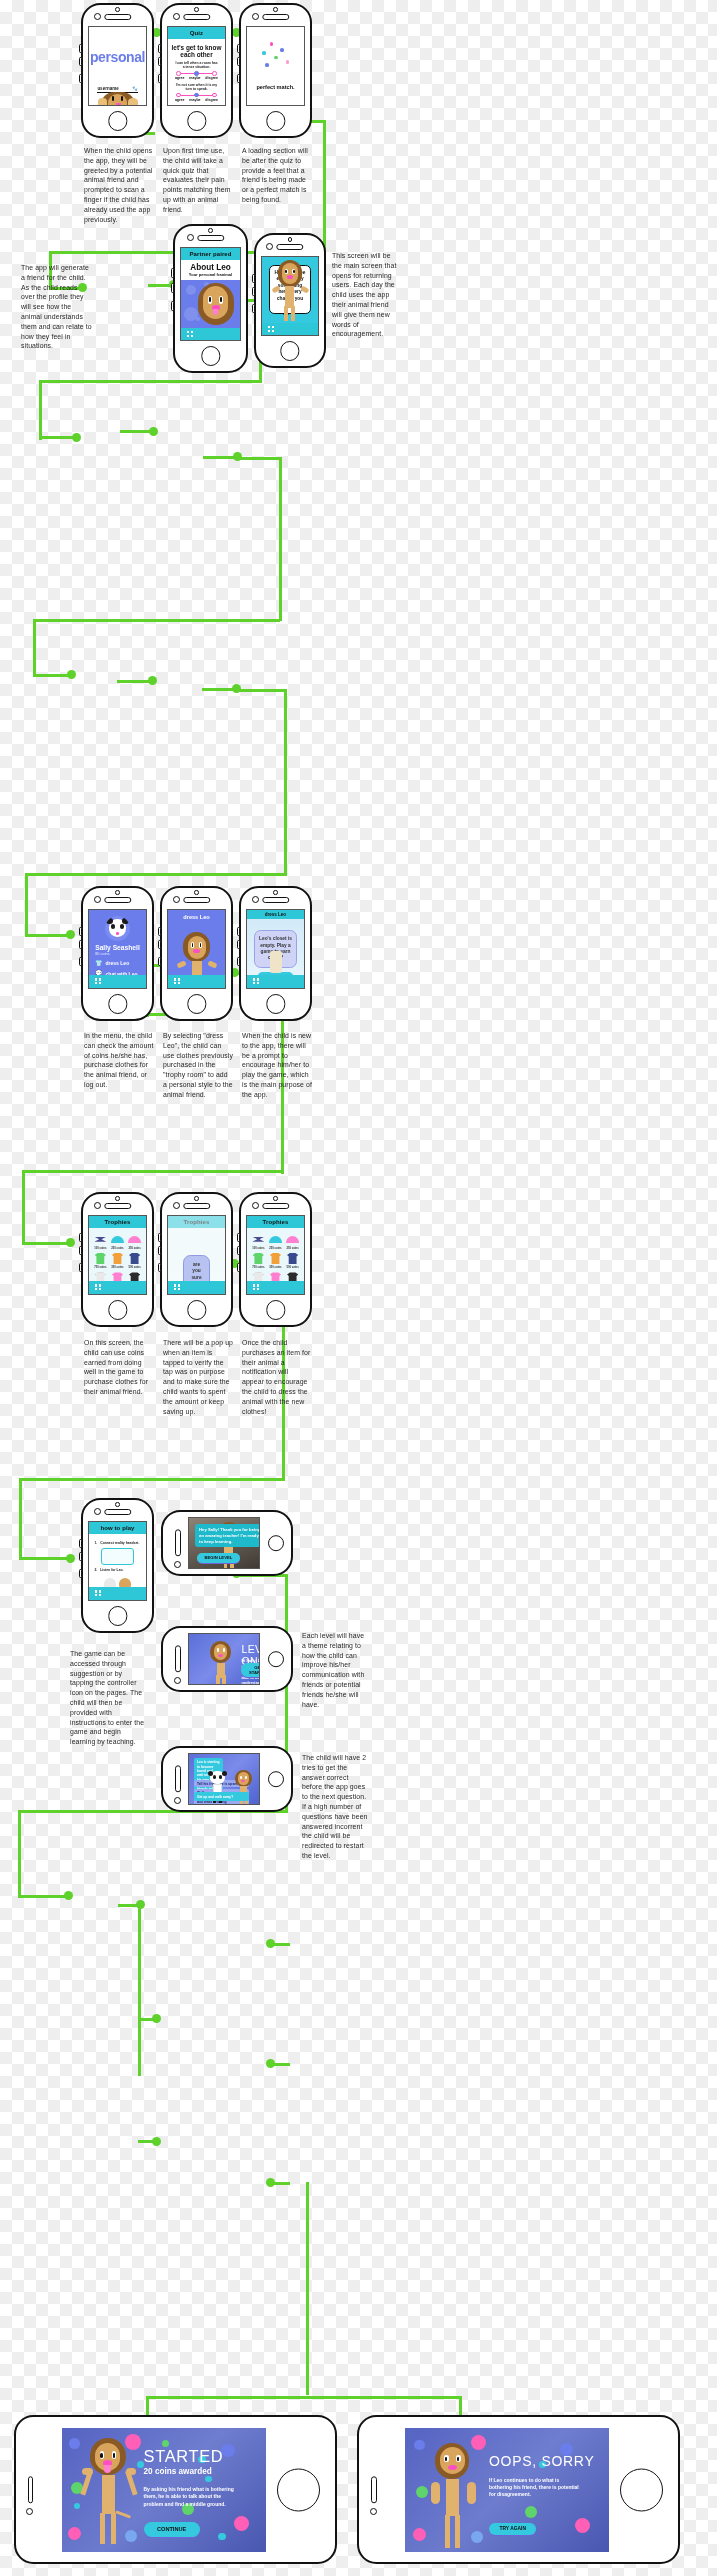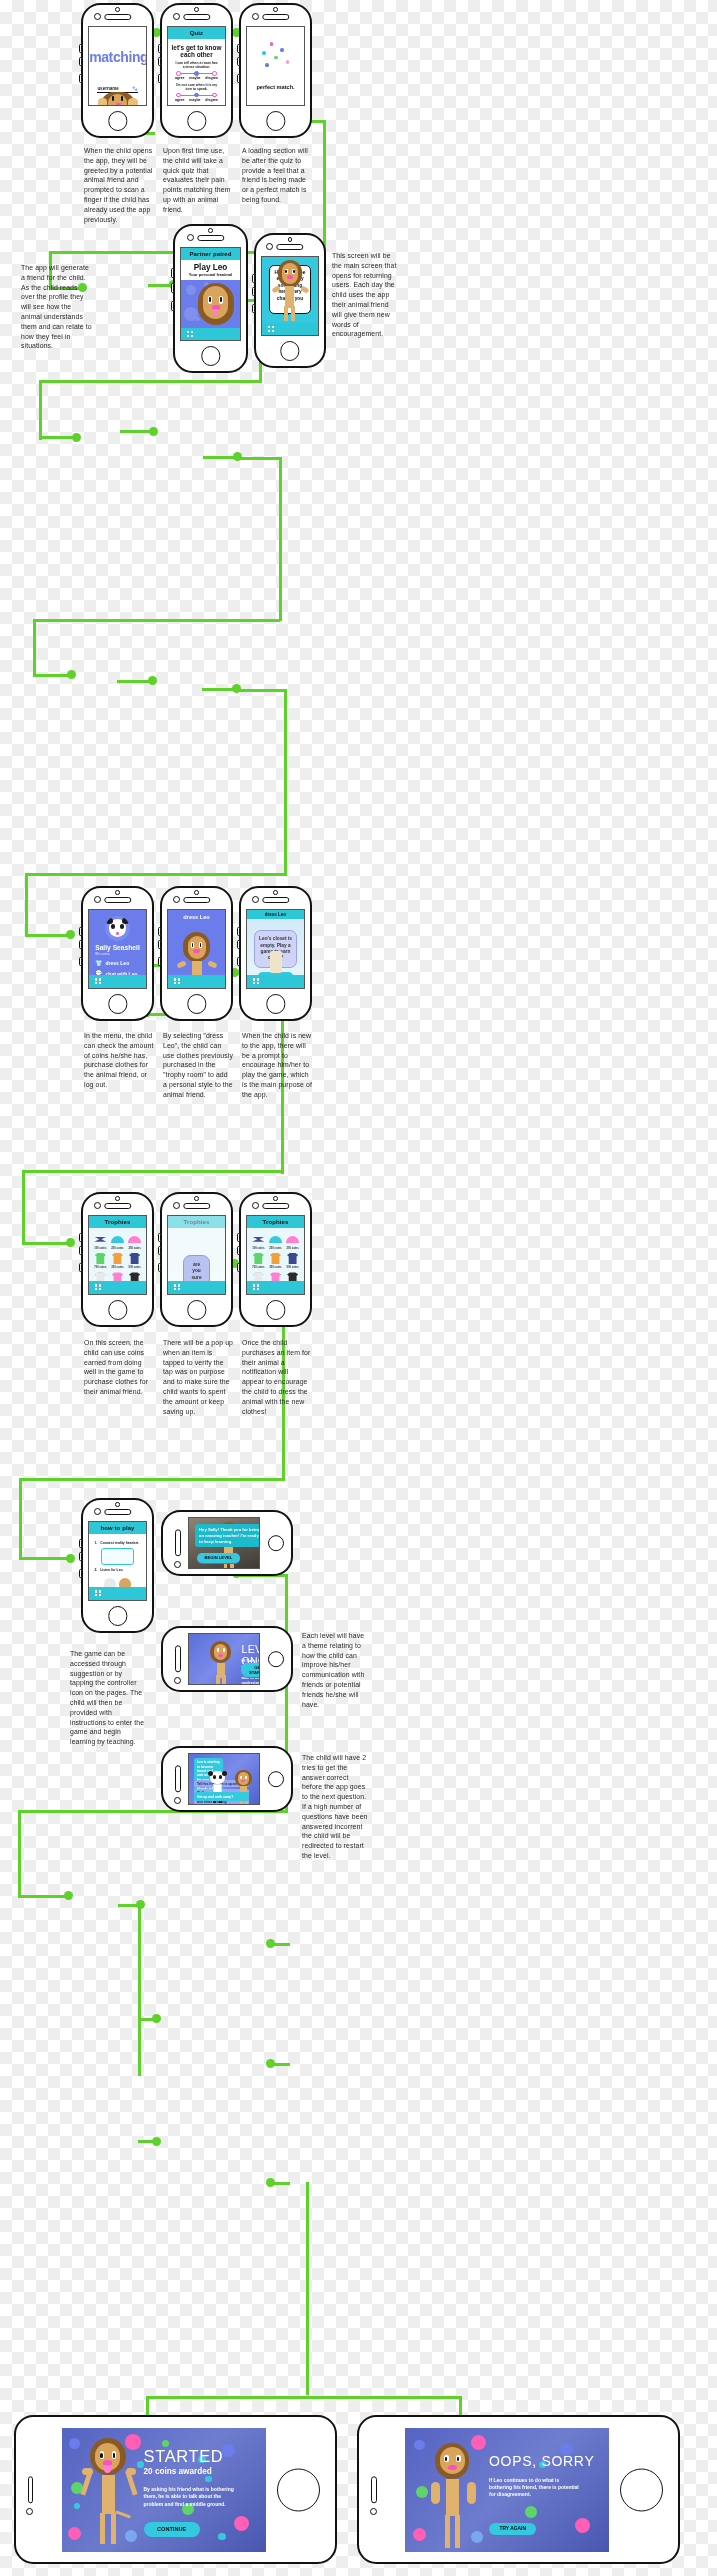--- a/index.html
+++ b/index.html
@@ -253,21 +253,21 @@
   <div class="conn v" style="left:459px;top:2396px;height:22.4px"></div>
   <div class="dot" style="left:455px;top:2415px"></div>
 
   <div class="phone" style="left:81px;top:3px;width:73px;height:135px">
     <div class="prox"></div>
     <div class="btn-l" style="top:39px;height:9px"></div>
     <div class="btn-l" style="top:52px;height:9px"></div>
     <div class="btn-l" style="top:69px;height:9px"></div>
     <div class="home"></div>
     <div class="screen">
-      <div class="logo" style="margin-top:22.4px">matching</div>
+      <div class="logo" style="margin-top:22.4px">personal</div>
       <div class="field" style="margin-top:21px">
         <span>username</span>
         <span class="paw">🐾</span>
       </div>
       <div class="field" style="margin-top:10.5px">
         <span>password</span>
         <span class="paw">🐾</span>
       </div>
 
       <div style="position:absolute;left:50%;bottom:0;transform:translateX(-50%);width:40px;height:16.4px">
@@ -355,21 +355,21 @@
   <div class="cap" style="left:242px;top:146px;width:70px">A loading section will be after the quiz to provide a feel that a friend is being made or a perfect match is being found.</div>
 
   <div class="phone" style="left:173px;top:224px;width:75px;height:149px">
     <div class="prox"></div>
     <div class="btn-l" style="top:42px;height:9.7px"></div>
     <div class="btn-l" style="top:57px;height:9.7px"></div>
     <div class="btn-l" style="top:75px;height:9.7px"></div>
     <div class="home"></div>
     <div class="screen meet">
       <div class="tealbar">Partner paired</div>
-      <h1>Play Leo</h1>
+      <h1>About Leo</h1>
       <h2>Your personal franimal</h2>
       <div class="hero">
         <div class="bub" style="left:4.5px;top:4.5px;width:10.5px;height:10.5px"></div>
         <div class="bub" style="left:18px;top:19.4px;width:6.7px;height:6.7px"></div>
         <div class="bub" style="left:3px;top:27px;width:13.5px;height:13.5px"></div>
         <div class="bub" style="left:22.4px;top:1.5px;width:5.2px;height:5.2px"></div>
         <div class="bub" style="left:15px;top:37px;width:3.7px;height:3.7px"></div>
 
         <div style="position:absolute;right:1.5px;bottom:0;width:45px;height:48px">
           <div style="position:absolute;left:4.5px;top:1.5px;width:36px;height:42px;background:#8a5a24;border-radius:18px"></div>

